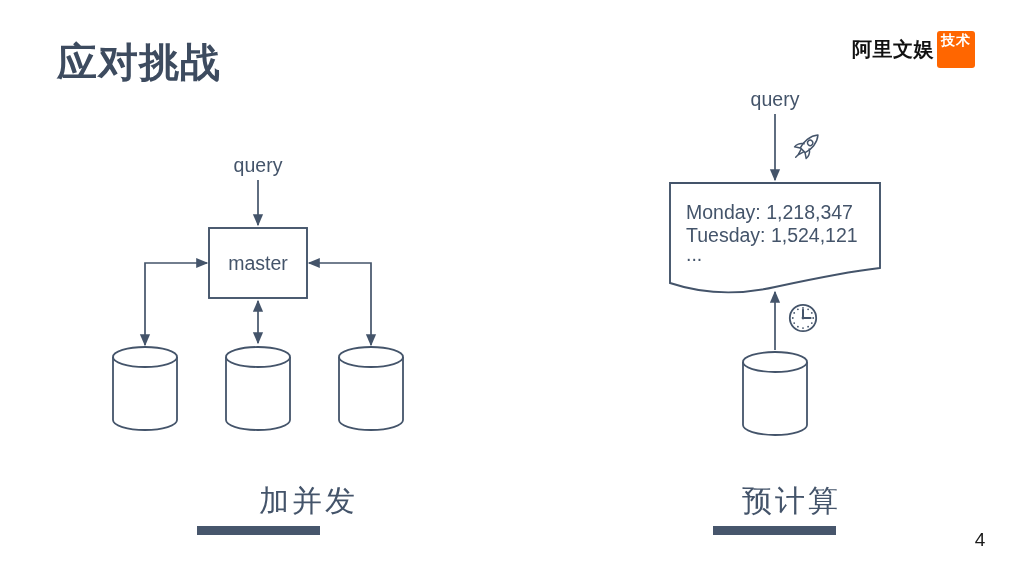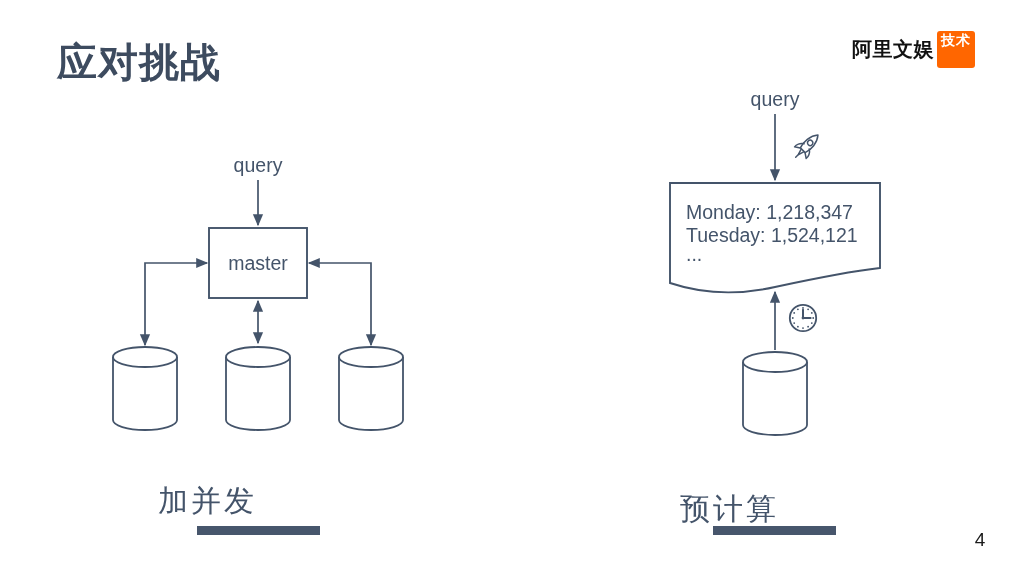--- a/index.html
+++ b/index.html
@@ -15,25 +15,25 @@
     position:absolute;top:31px;right:49px;display:flex;align-items:center;gap:3px;
   }
   .logo-brand{font-size:20px;font-weight:700;color:#111111;letter-spacing:0.5px;}
   .logo-badge{
     display:inline-block;background:#ff6600;color:#ffffff;font-size:14px;font-weight:700;
     padding:2px 4px 21px 4px;border-radius:3px;line-height:1;letter-spacing:1px;
   }
   svg.diagram{position:absolute;left:0;top:0;}
   .dtext{fill:#44546a;font-size:19.5px;font-family:"Liberation Sans","DejaVu Sans",sans-serif;}
   .caption{
-    position:absolute;width:200px;text-align:left;top:481px;
+    position:absolute;width:200px;text-align:right;top:481px;
     font-size:30px;color:#44546a;letter-spacing:3px;font-weight:500;
   }
   .caption-left{left:158px;}
-  .caption-right{left:680px;margin-top:8px;}
+  .caption-right{left:641px;}
   .caption-bar{position:absolute;top:526px;width:123px;height:9px;background:#47566c;}
   .caption-bar-left{left:197px;}
   .caption-bar-right{left:713px;}
   .page-number{
     position:absolute;left:965px;top:529px;width:30px;text-align:center;
     font-size:19px;color:#1a1a1a;
   }
 </style>
 </head>
 <body>

